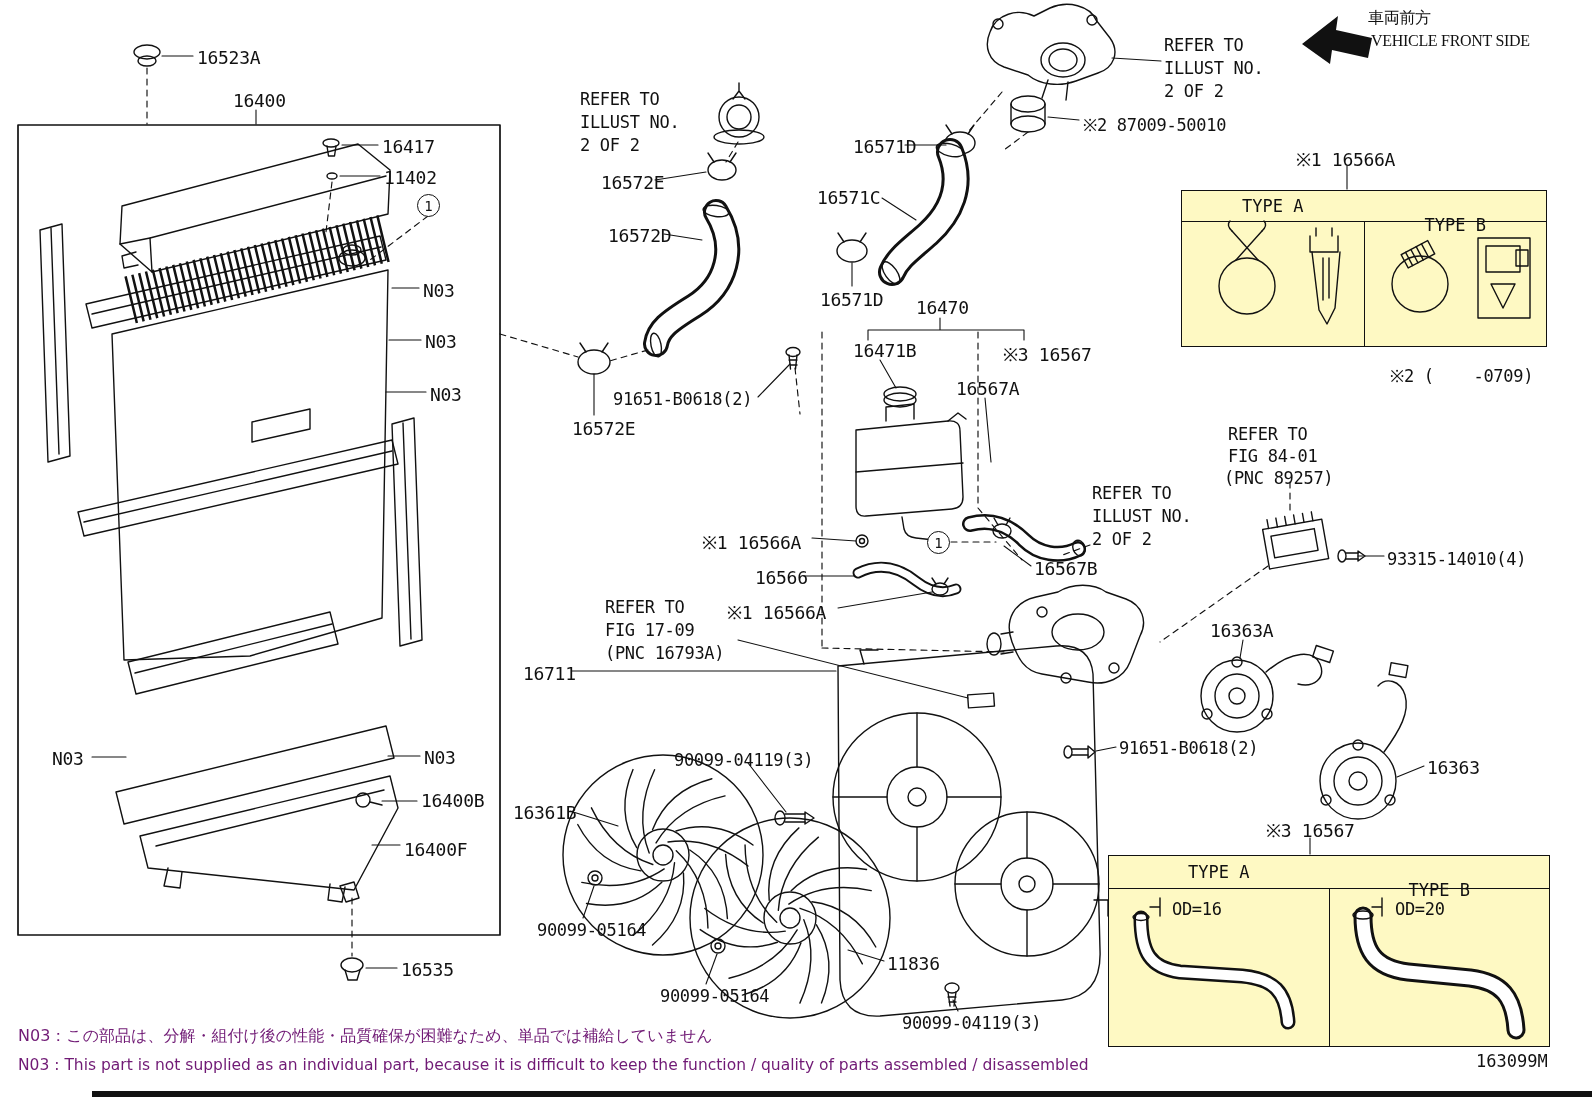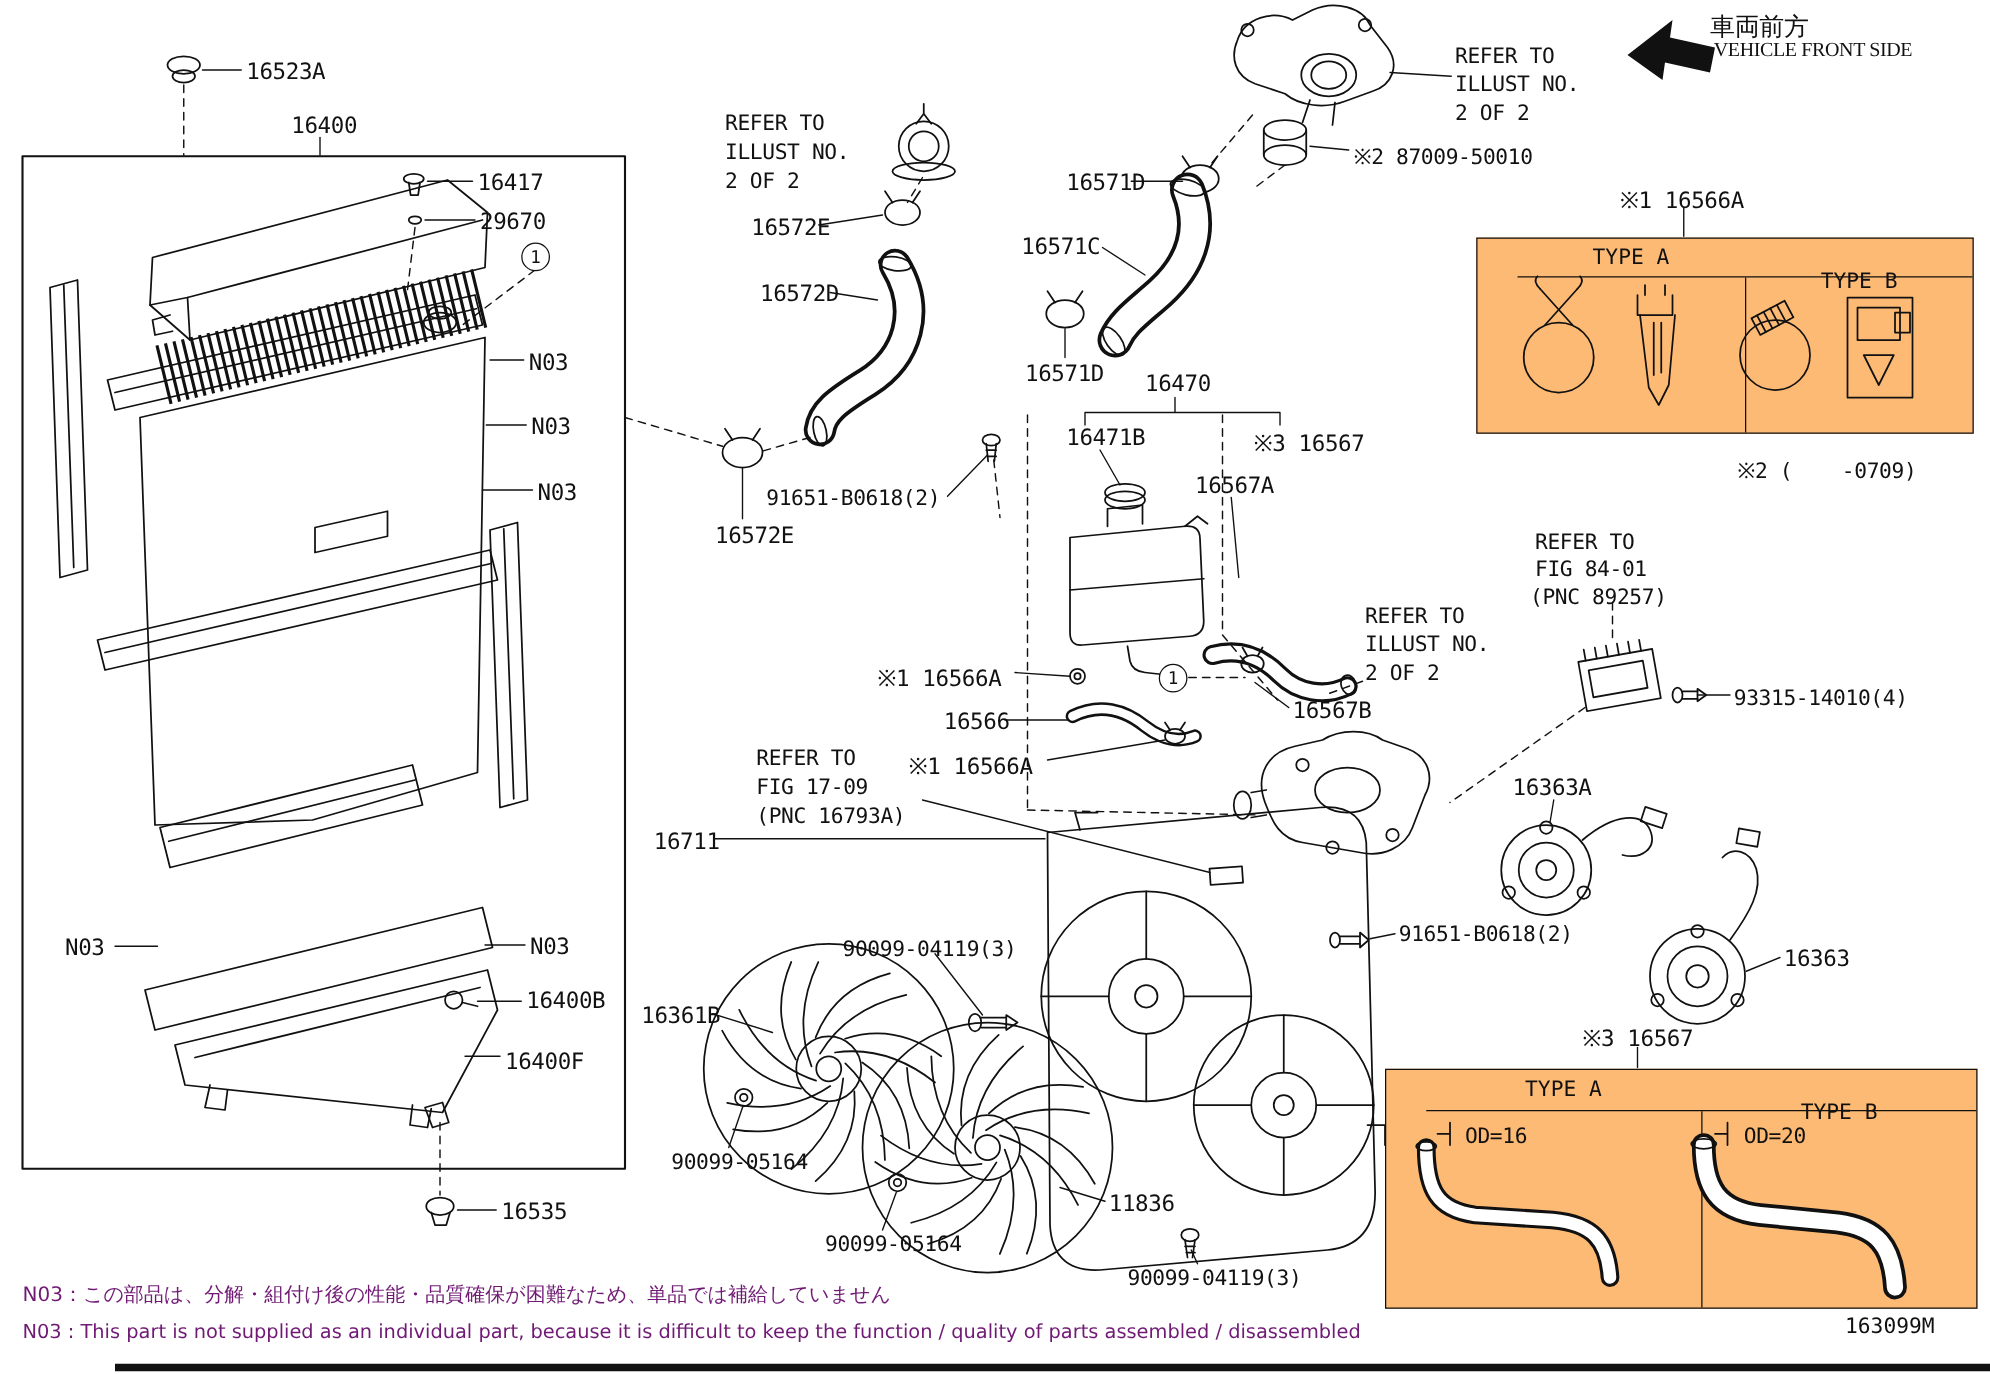--- a/index.html
+++ b/index.html
@@ -4,21 +4,21 @@
 <style>
   html,body{margin:0;padding:0;background:#fff;}
   #stage{position:relative;width:1592px;height:1099px;background:#fff;overflow:hidden;
          font-family:"DejaVu Sans Mono", monospace;color:#111;}
   #artwork{position:absolute;left:0;top:0;z-index:2;pointer-events:none;}
   .lbl{position:absolute;z-index:3;font:17px "DejaVu Sans Mono",monospace;color:#111;white-space:pre;letter-spacing:-0.3px;}
   .lbl.big{font-size:18px;}
   .lbl.jp{font-family:"DejaVu Sans",sans-serif;}
   .callout{position:absolute;z-index:3;width:21px;height:21px;border:1.5px solid #111;border-radius:50%;
            display:flex;align-items:center;justify-content:center;font:14px "DejaVu Sans Mono",monospace;background:#fff;}
-  .tbl{position:absolute;z-index:1;border:1.7px solid #111;display:flex;flex-direction:column;background:#fdba74;padding-left:32px;}
+  .tbl{position:absolute;z-index:1;border:1.7px solid #111;display:flex;flex-direction:column;background:#fef9c3;}
   .tbl-head{display:flex;border-bottom:1.5px solid #111;}
   .tbl-cell{flex:1;display:flex;align-items:center;justify-content:center;font:17px "DejaVu Sans Mono",monospace;}
   .tbl-cell + .tbl-cell{border-left:1.5px solid #111;margin-top:34px;}
   .tbl-body{flex:1;display:flex;}
   .tbl-body .half{flex:1;}
   .tbl-body .half + .half{border-left:1.5px solid #111;}
   .footer-note{position:absolute;z-index:3;font:16px "DejaVu Sans",sans-serif;color:#701a75;white-space:pre;}
   .docnum{position:absolute;z-index:3;font:17px "DejaVu Sans Mono",monospace;text-align:center;}
   .scanbar{position:absolute;z-index:1;background:#111;}
 </style>
@@ -391,21 +391,21 @@
       <div class="half"></div>
     </div>
   </div>
 
   <span class="lbl" style="left:1172px;top:899px">OD=16</span>
   <span class="lbl" style="left:1395px;top:899px">OD=20</span>
 
   <div class="lbl big" style="left:197px;top:47px">16523A</div>
   <div class="lbl big" style="left:233px;top:90px">16400</div>
   <div class="lbl big" style="left:382px;top:136px">16417</div>
-  <div class="lbl big" style="left:384px;top:167px">29670</div>
+  <div class="lbl big" style="left:384px;top:167px">11402</div>
   <div class="lbl big" style="left:423px;top:280px">N03</div>
   <div class="lbl big" style="left:425px;top:331px">N03</div>
   <div class="lbl big" style="left:430px;top:384px">N03</div>
   <div class="lbl big" style="left:52px;top:748px">N03</div>
   <div class="lbl big" style="left:424px;top:747px">N03</div>
   <div class="lbl big" style="left:421px;top:790px">16400B</div>
   <div class="lbl big" style="left:404px;top:839px">16400F</div>
   <div class="lbl big" style="left:401px;top:959px">16535</div>
 
   <div class="lbl" style="left:580px;top:89px">REFER TO</div>
@@ -457,21 +457,21 @@
   <div class="lbl" style="left:1164px;top:35px">REFER TO</div>
   <div class="lbl" style="left:1164px;top:58px">ILLUST NO.</div>
   <div class="lbl" style="left:1164px;top:81px">2 OF 2</div>
   <div class="lbl" style="left:1083px;top:113px">※2 87009-50010</div>
   <div class="lbl big" style="left:1296px;top:147px">※1 16566A</div>
   <div class="lbl" style="left:1390px;top:364px">※2 (    -0709)</div>
 
   <div class="callout" style="left:417px;top:194px">1</div>
   <div class="callout" style="left:927px;top:531px">1</div>
 
-  <div class="lbl jp" style="left:1368px;top:8px;font-size:20px">車両前方</div>
+  <div class="lbl jp" style="left:1368px;top:8px;font-size:16px">車両前方</div>
   <div class="lbl" style="left:1371px;top:32px;font-family:Liberation Serif, serif;font-size:16px">VEHICLE FRONT SIDE</div>
 
   <div class="footer-note" style="left:18px;top:1026px">N03：この部品は、分解・組付け後の性能・品質確保が困難なため、単品では補給していません</div>
   <div class="footer-note" style="left:18px;top:1056px;font-size:15.5px">N03 : This part is not supplied as an individual part, because it is difficult to keep the function / quality of parts assembled / disassembled</div>
   <div class="docnum" style="left:1476px;top:1051px">163099M</div>
 
   <div class="scanbar" style="left:92px;top:1091px;width:1500px;height:6px"></div>
 </div>
 
 </body></html>

